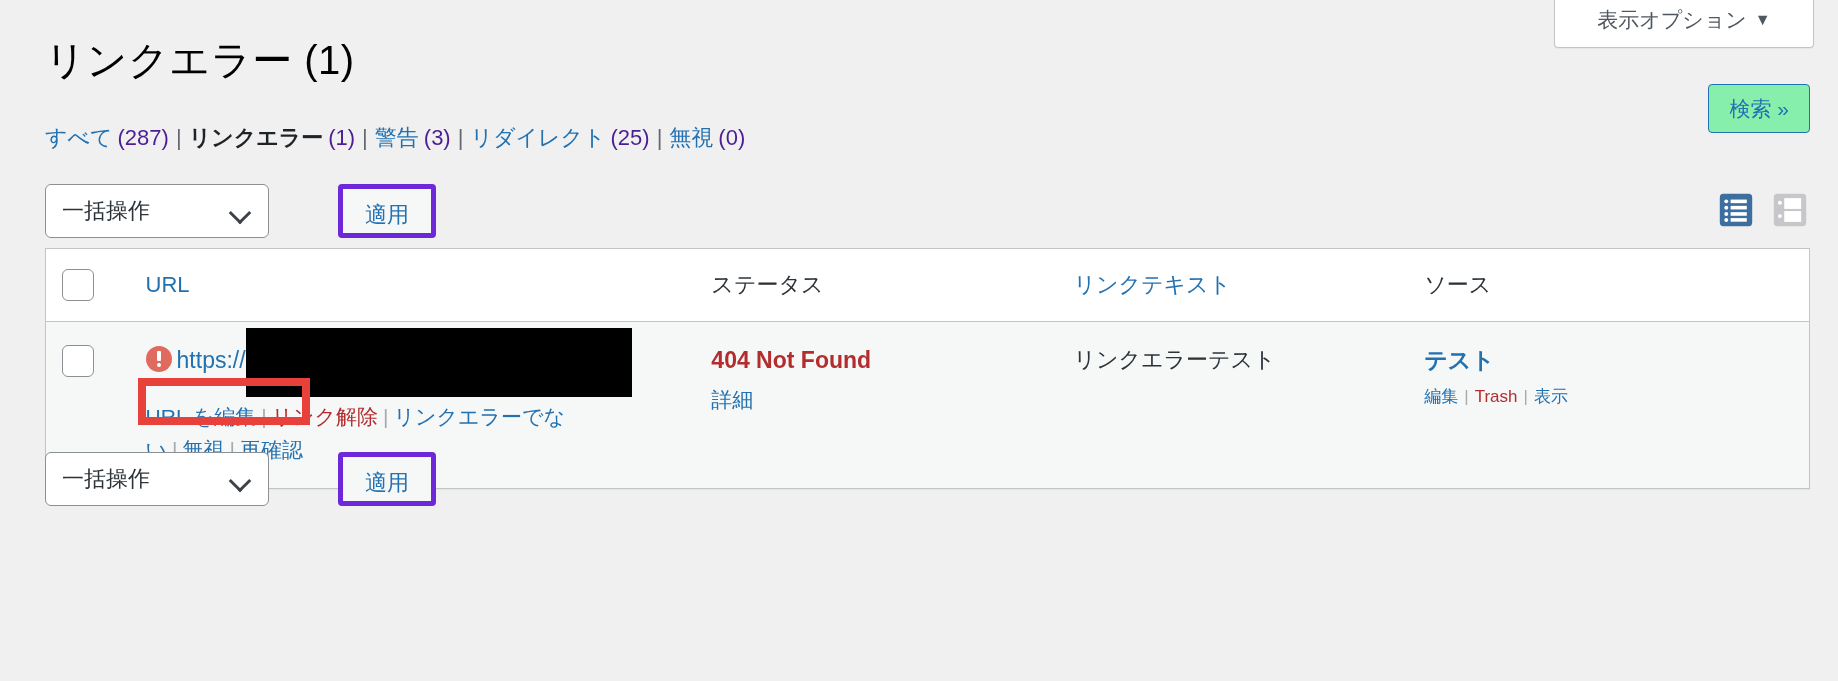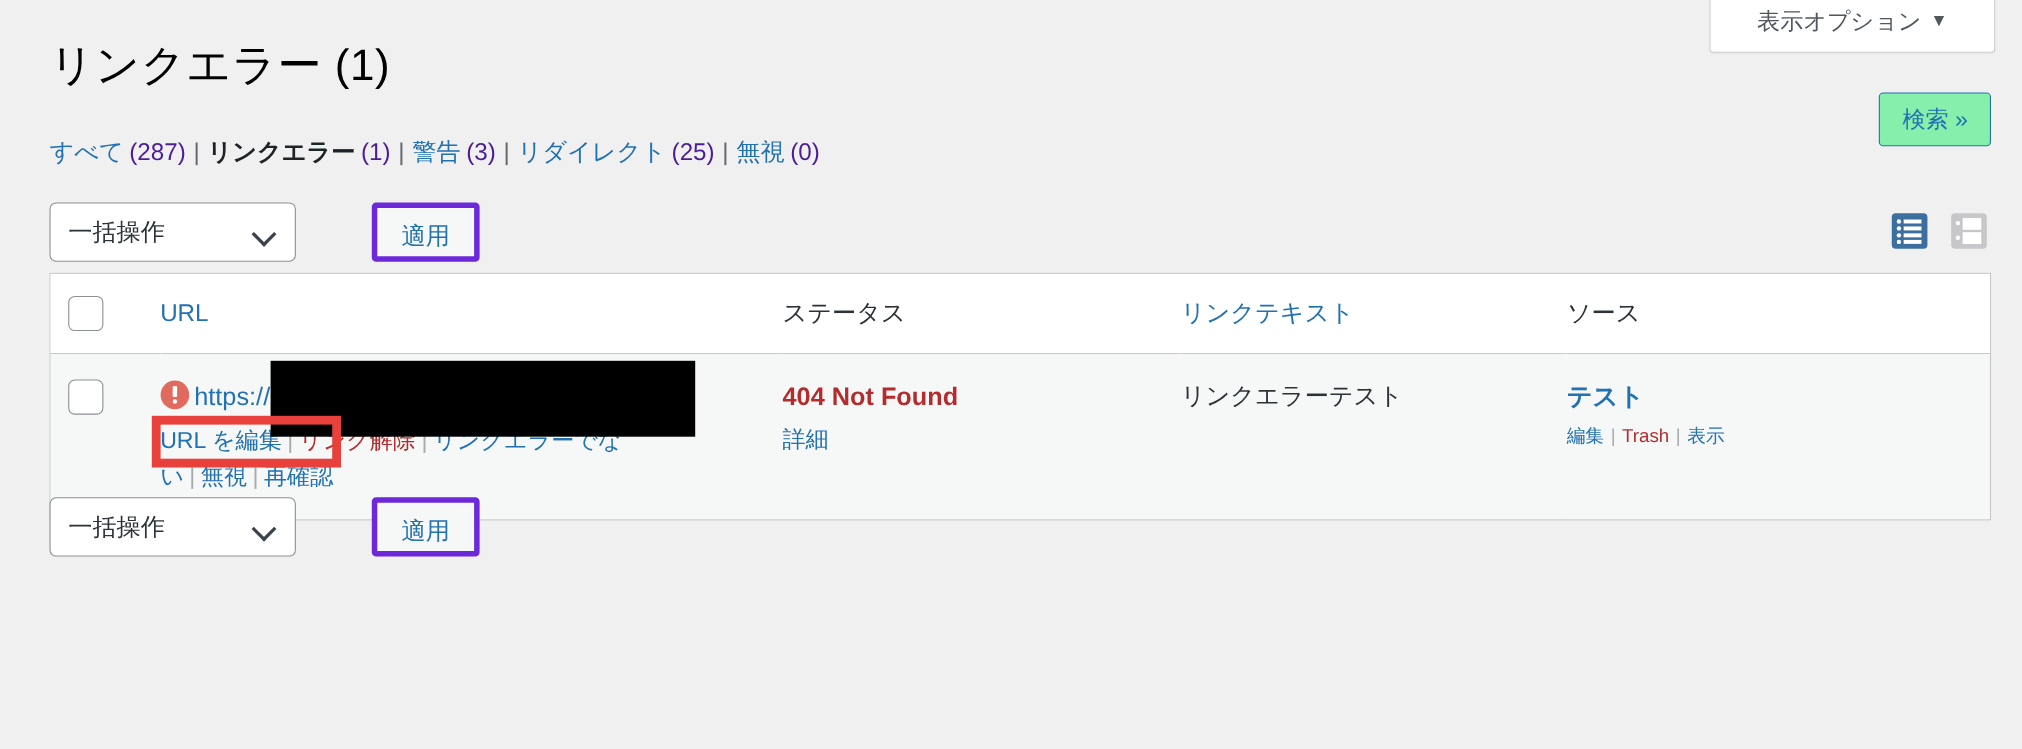--- a/index.html
+++ b/index.html
@@ -302,21 +302,21 @@
     display: inline-block;
     background: #000;
     height: 69px;
     width: 386px;
     position: absolute;
     left: 100px;
     top: -16px;
   }
 
   .row-actions {
-    margin-top: 8px;
+    margin-top: 24px;
     font-size: 21px;
     line-height: 1.55;
     color: #8c8f94;
     max-width: 420px;
   }
   .row-actions a {
     color: #2271b1;
     text-decoration: none;
     cursor: pointer;
   }

